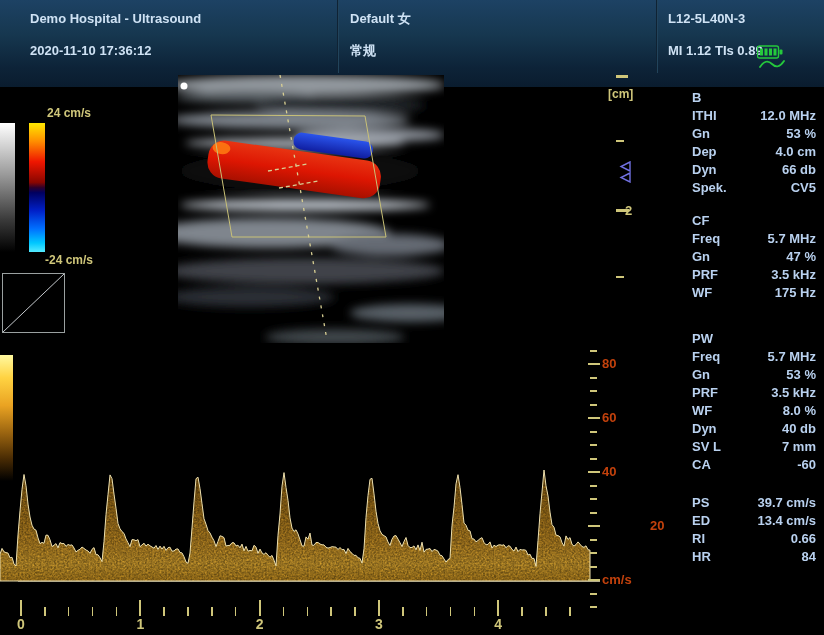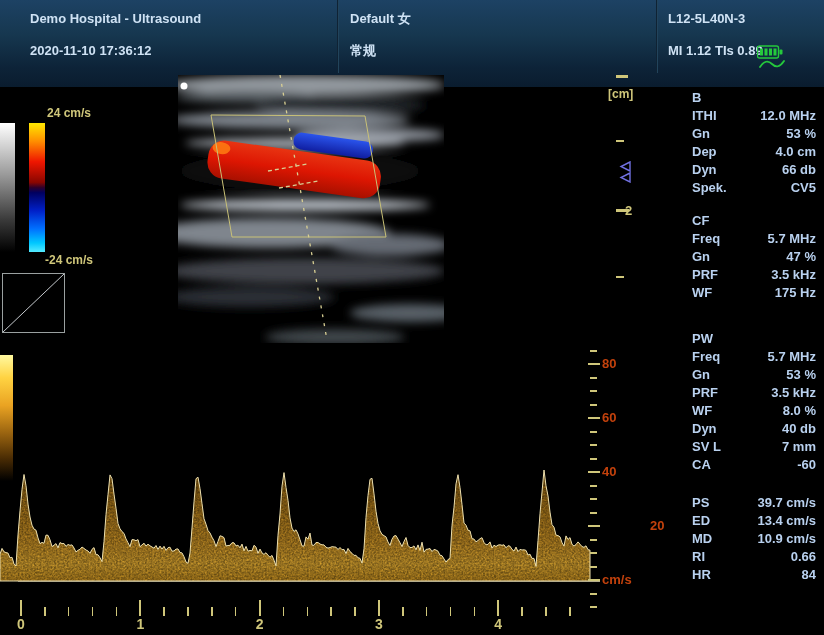--- a/index.html
+++ b/index.html
@@ -304,24 +304,20 @@
     <div class="psec3">
       <div class="prow">
           <span class="plabel">PS</span>
           <span class="pvalue">39.7 cm/s</span>
         </div>
       <div class="prow">
           <span class="plabel">ED</span>
           <span class="pvalue">13.4 cm/s</span>
         </div>
       <div class="prow">
-          <span class="plabel">MD</span>
-          <span class="pvalue">10.9 cm/s</span>
-        </div>
-      <div class="prow">
           <span class="plabel">RI</span>
           <span class="pvalue">0.66</span>
         </div>
       <div class="prow">
           <span class="plabel">HR</span>
           <span class="pvalue">84</span>
         </div>
     </div>
   </div>
 

